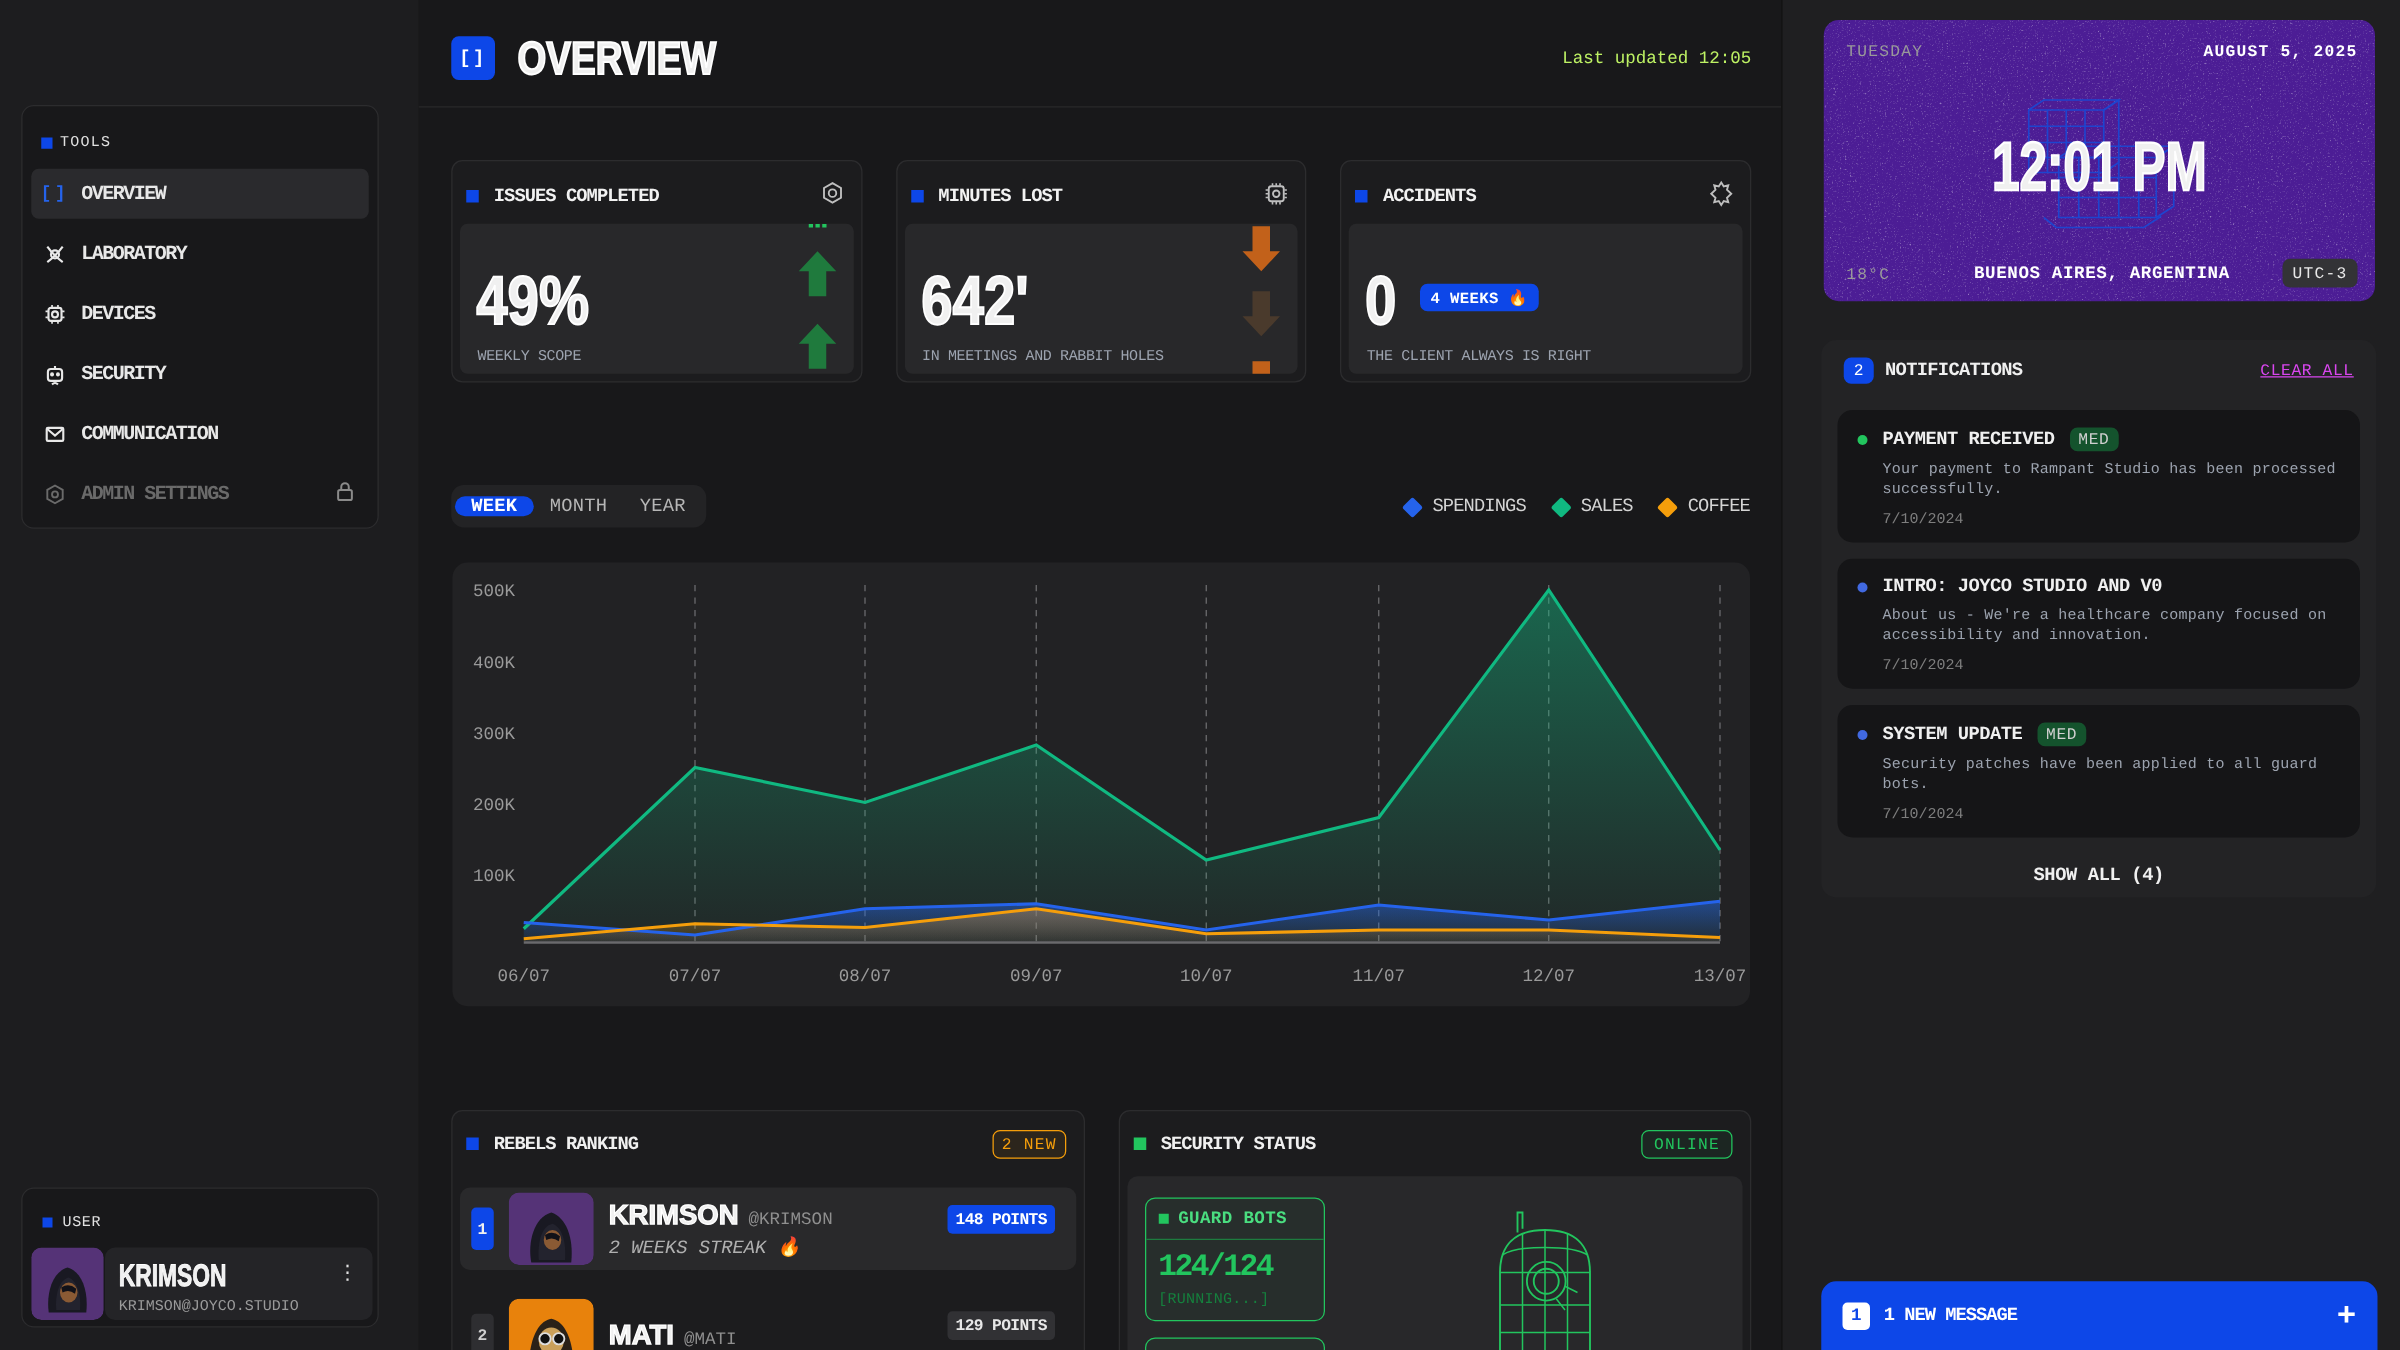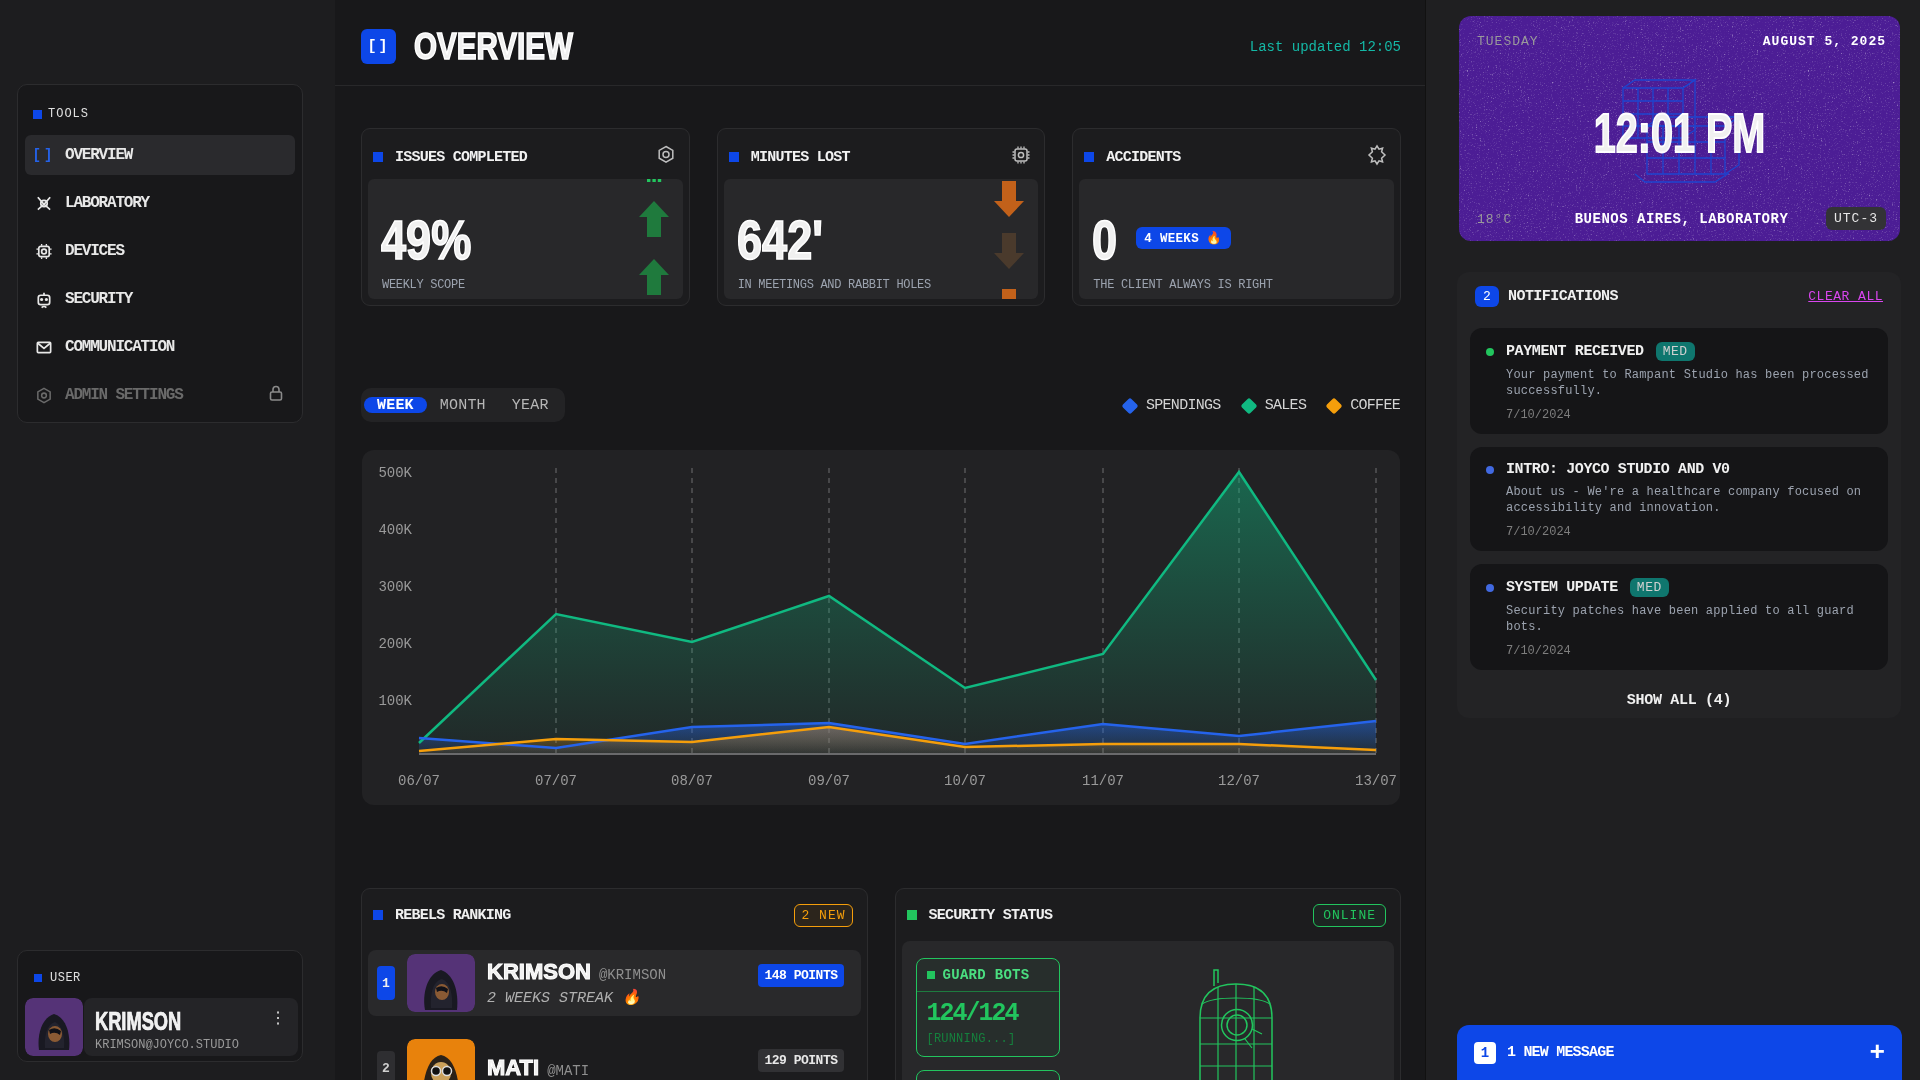--- a/index.html
+++ b/index.html
@@ -26,21 +26,21 @@
   .avatar { width:58px; height:58px; border-radius:8px; flex:none; }
   .user-info { background:#242427; border-radius:8px; display:flex; align-items:center; padding:0 11px; }
   .uname { font-size:25px; line-height:25px; transform:scaleX(0.73); transform-origin:left center; -webkit-text-stroke:0.7px #fff; white-space:nowrap; }
   .umail { font-size:12px; color:#9a9a9a; margin-top:4px; }
   .dots { position:absolute; right:12px; top:17px; color:#e0e0e0; font-size:16px; line-height:8px; }
   
   .main { width:1090px; height:1080px; background:#18181a; flex:none; position:relative; }
   .mhead { height:86px; border-bottom:1px solid #28282a; display:flex; align-items:center; padding:8px 24px 0 26px; }
   .hicon { width:35px; height:35px; background:#0d47e8; border-radius:6px; display:flex; align-items:center; justify-content:center; color:#fff; font-size:15px; letter-spacing:2px; font-weight:bold; }
   .htitle { font-size:37px; margin-left:18px; letter-spacing:0px; transform:scaleX(0.8); transform-origin:left center; -webkit-text-stroke:1.6px #fff; white-space:nowrap; }
-  .hupd { margin-left:auto; color:#14b8a6; font-size:14px; }
+  .hupd { margin-left:auto; color:#bef264; font-size:14px; }
   .stats { position:absolute; left:26px; top:128px; width:1040px; display:grid; grid-template-columns:1fr 1fr 1fr; gap:27px; }
   .scard { height:178px; background:#1c1c1e; border:1px solid #2c2c2e; border-radius:9px; position:relative; padding:6px; }
   .shead { display:flex; align-items:center; gap:12px; height:44px; padding:0 6px 0 5px; }
   .shead .t { font-size:15px; letter-spacing:-0.75px; font-weight:bold; color:#f2f2f2; }
   .shead .gear { margin-left:auto; opacity:0.9; }
   .spanel { position:absolute; left:6px; right:6px; top:50px; bottom:6px; background:#28282a; border-radius:6px; padding:0 16px; overflow:hidden; }
   .bignum { position:absolute; left:13px; bottom:27px; font-size:55px; letter-spacing:0px; transform:scaleX(0.82); transform-origin:left bottom; -webkit-text-stroke:1.6px #fff; white-space:nowrap; }
   .scap { position:absolute; left:14px; bottom:7px; font-size:12px; color:#9ca3af; letter-spacing:-0.3px; white-space:nowrap; }
   .arrcol { position:absolute; right:12px; top:0; bottom:0; width:34px; }
   .badge-blue { display:inline-block; background:#0d47e8; color:#fff; border-radius:6px; font-size:12.5px; padding:3px 8px; letter-spacing:0.3px; }
@@ -93,21 +93,21 @@
   .utc { background:#333336; color:#e8e8e8; padding:4px 8px; border-radius:6px; font-size:13px; position:absolute; right:0; top:0; }
   .notif { position:absolute; left:31px; top:272px; width:444px; height:446px; background:#232325; border-radius:12px; padding:13px; }
   .nhead { display:flex; align-items:center; height:22px; padding:0 5px; margin-bottom:21px; }
   .nbadge { width:24px; height:21px; background:#0d47e8; border-radius:6px; color:#fff; font-size:13px; display:flex; align-items:center; justify-content:center; margin-right:9px; }
   .nhead .t { font-size:15px; font-weight:bold; letter-spacing:-0.55px; }
   .nhead .clr { margin-left:auto; color:#d946ef; font-size:13px; letter-spacing:0.5px;text-decoration:underline; }
   .nitem { background:#151517; border-radius:12px; padding:14px 16px 12px; margin-bottom:13px; }
   .nrow1 { display:flex; align-items:center; gap:12px; }
   .ndot { width:8px; height:8px; border-radius:50%; flex:none; }
   .ntitle { font-size:15px; font-weight:bold; letter-spacing:-0.4px; }
-  .nmed { background:#0f766e; color:#d0d0d0; font-size:13px; padding:2px 7px; border-radius:6px; letter-spacing:0.5px; }
+  .nmed { background:#14532d; color:#d0d0d0; font-size:13px; padding:2px 7px; border-radius:6px; letter-spacing:0.5px; }
   .nbody { color:#9ca3af; font-size:12px; line-height:15.5px; margin:7px 0 0 20px; letter-spacing:0.2px; white-space:nowrap; }
   .ndate { color:#7e7e7e; font-size:12px; margin:9px 0 0 20px; }
   .showall { text-align:center; font-size:15px; font-weight:bold; letter-spacing:-0.3px; padding-top:9px; }
   .msgbar { position:absolute; left:31px; top:1025px; width:445px; height:55px; background:#0d47e8; border-radius:12px 12px 0 0; display:flex; align-items:center; padding:0 17px; }
   .msgn { width:22px; height:22px; background:#fff; color:#0d47e8; border-radius:4px; font-size:14px; font-weight:bold; display:flex; align-items:center; justify-content:center; }
   .msgt { margin-left:11px; font-size:15px; letter-spacing:-0.8px; color:#fff; font-weight:bold; }
   .plus { margin-left:auto; color:#fff; font-size:26px; font-weight:bold; }
 </style>
 </head>
 <body>
@@ -411,21 +411,21 @@
       <path d="M58 60 v48 M74 60 v48 M90 60 v48 M106 60 v48 M42 76 h78 M42 92 h78"></path>
       <path d="M30 108 l10 8 h70 l14 -9"></path>
     </svg>
     <div class="clock-top">
         <span class="d1">TUESDAY</span>
         <span class="d2">AUGUST 5, 2025</span>
       </div>
     <div class="clock-time disp">12:01 PM</div>
     <div class="clock-bot">
         <span class="temp">18°C</span>
-        <span class="city">BUENOS AIRES, LABORATORY</span>
+        <span class="city">BUENOS AIRES, ARGENTINA</span>
         <span class="utc">UTC-3</span>
       </div>
   </div>
 
   <div class="notif">
     <div class="nhead">
       <div class="nbadge">2</div>
         <span class="t">NOTIFICATIONS</span>
         <span class="clr">CLEAR ALL</span>
     </div>

